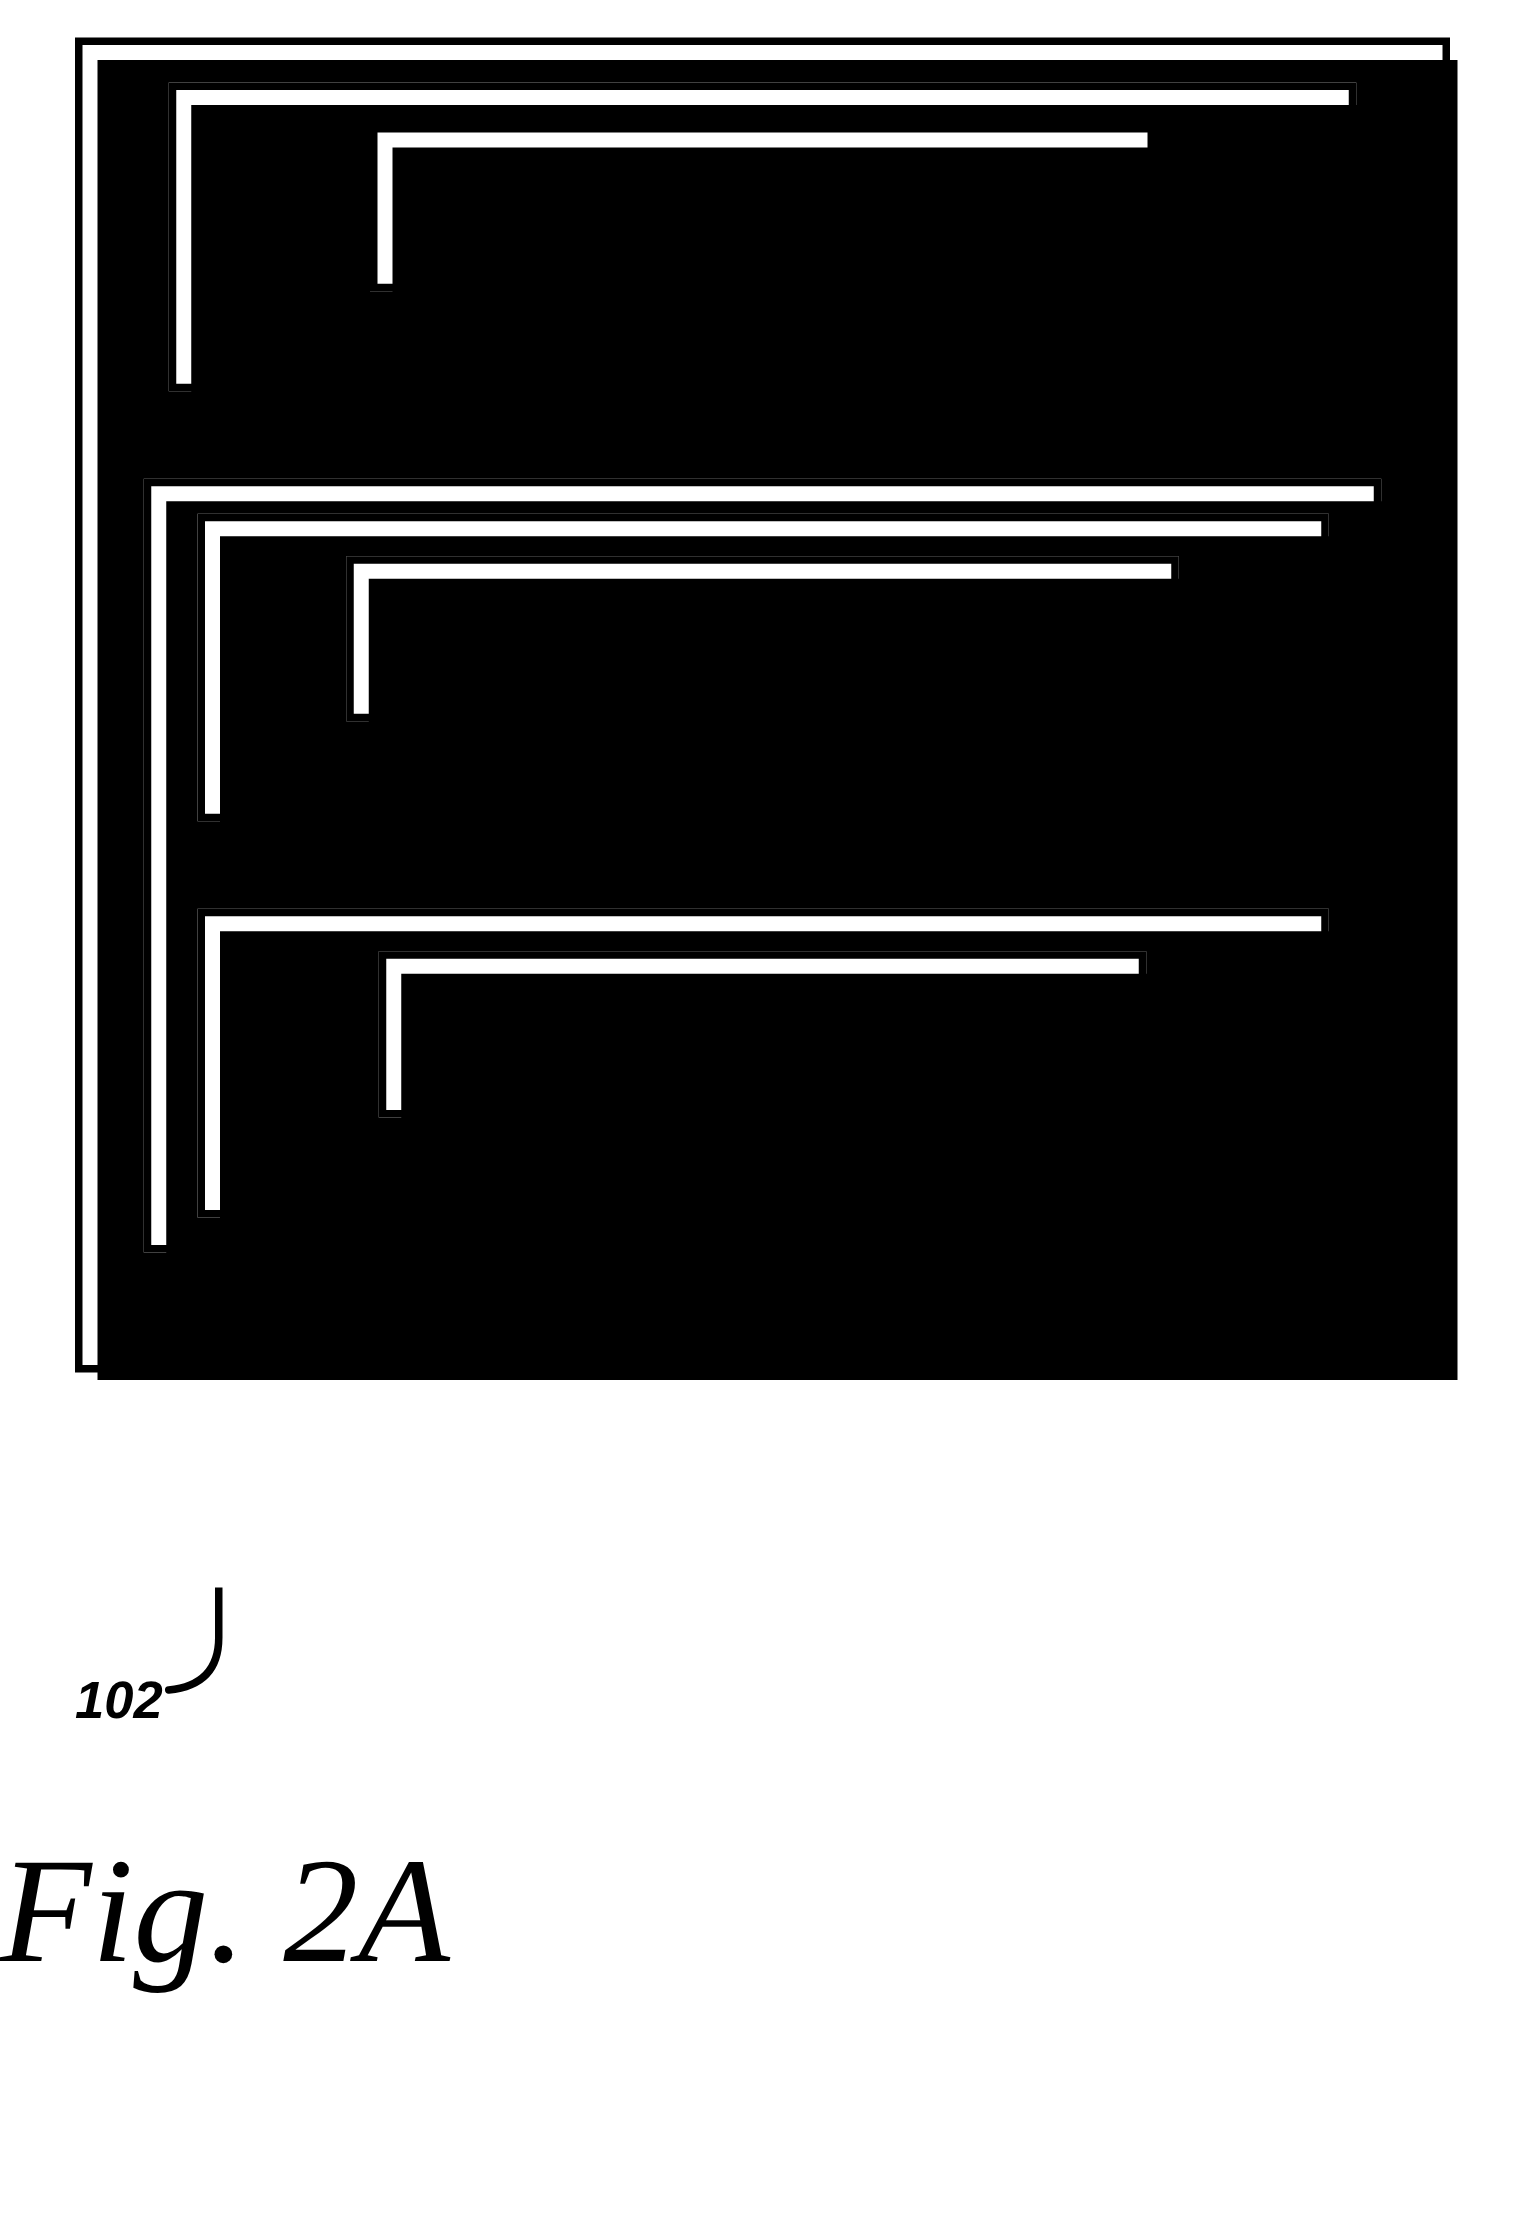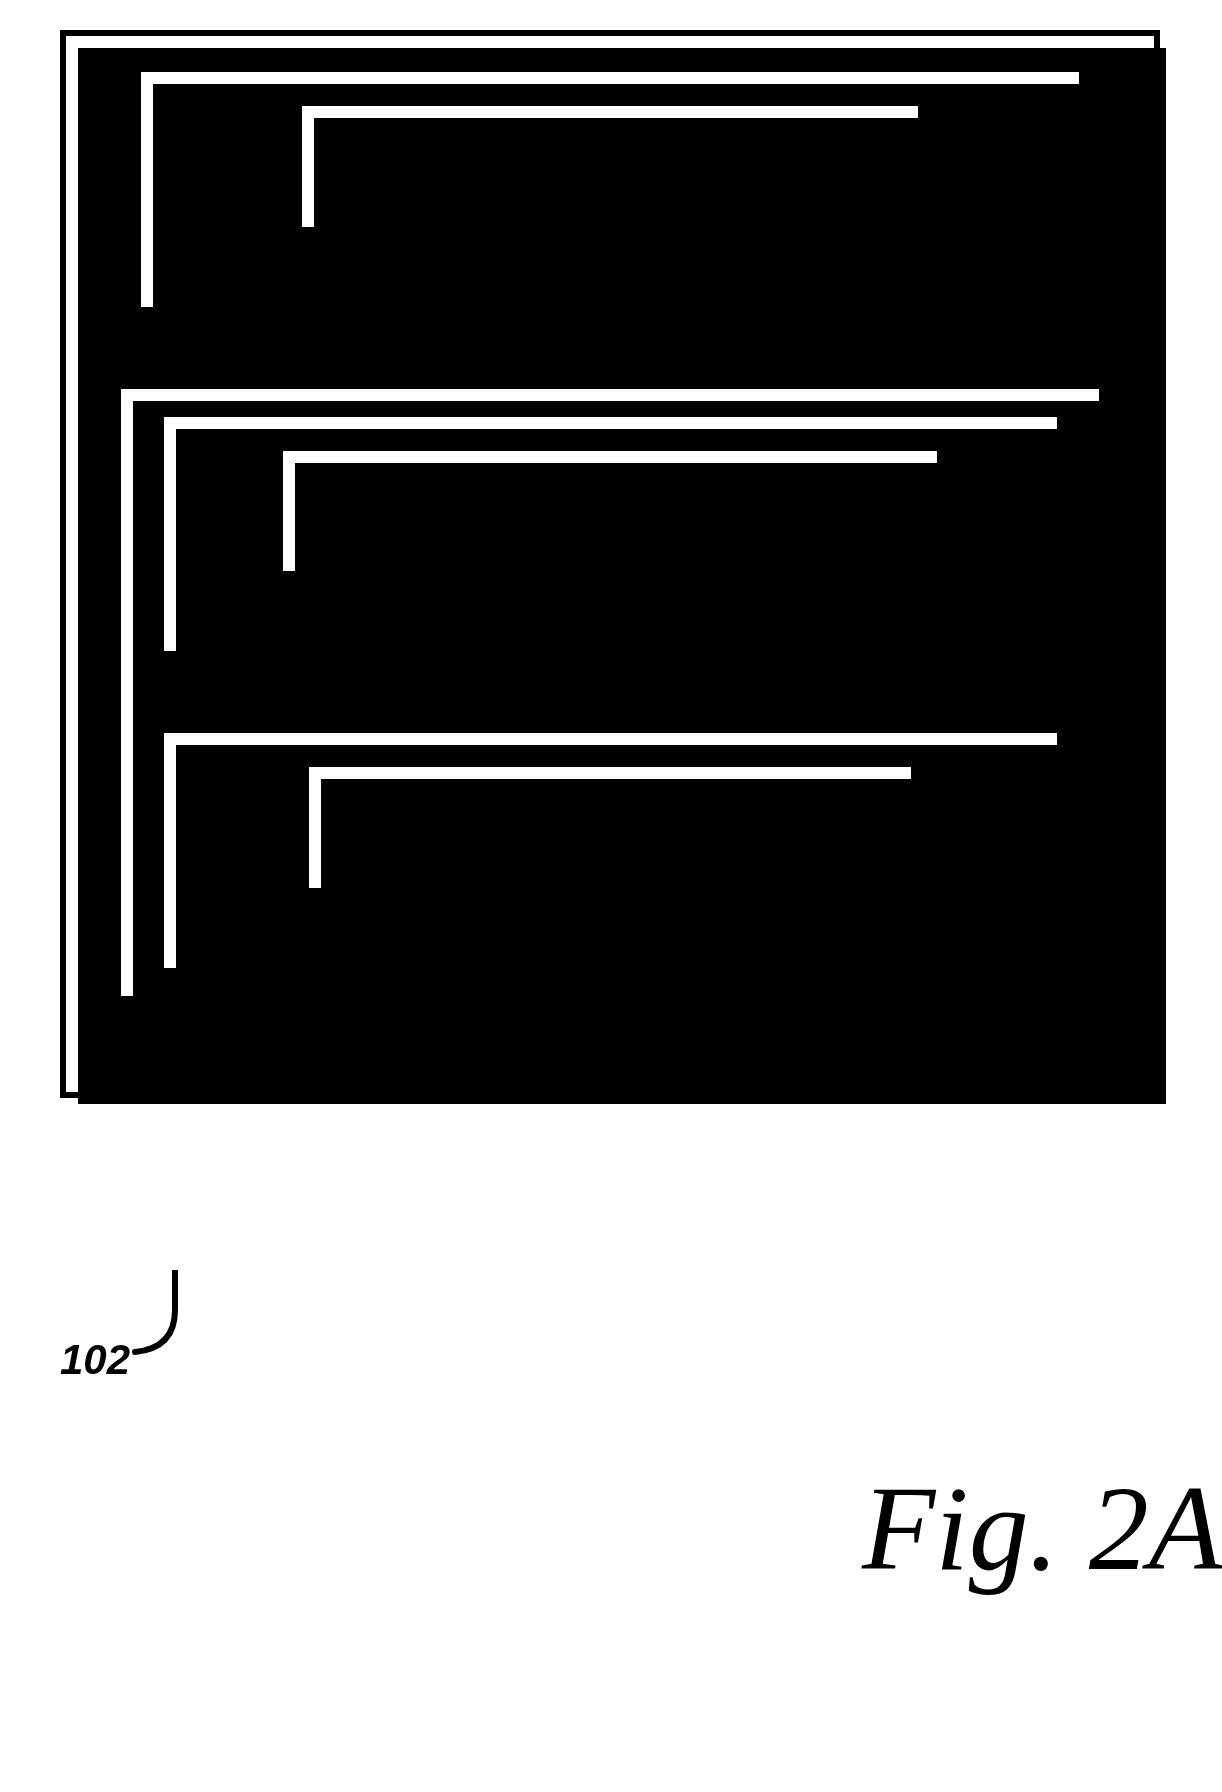--- a/index.html
+++ b/index.html
@@ -110,21 +110,21 @@
     top: 66px;
     font-size: 42px;
     font-weight: bold;
     font-style: italic;
   }
   .fig-label {
     position: absolute;
     left: 0;
     width: 1222px;
     top: 1460px;
-    text-align: right;
+    text-align: left;
     font-family: "Times New Roman", Times, serif;
     font-style: italic;
     font-size: 120px;
   }
   .model-inner {
     width: 70%;
     margin: 0 auto 12px auto;
     padding: 14px 12px 10px 12px;
   }
 </style>

